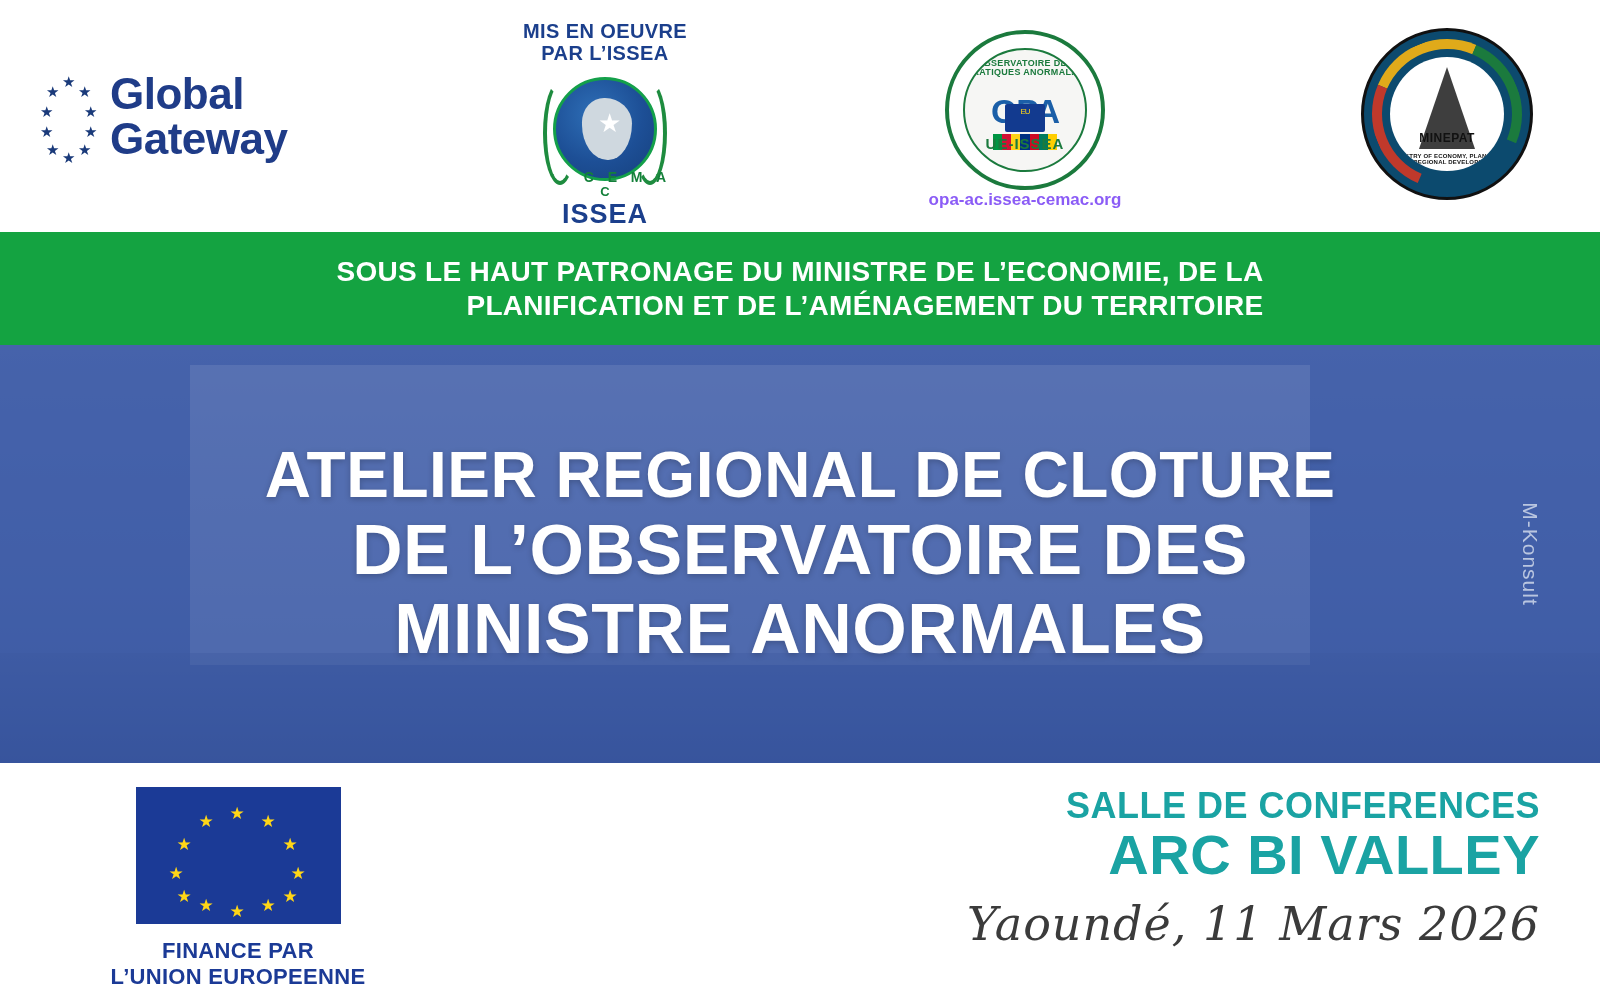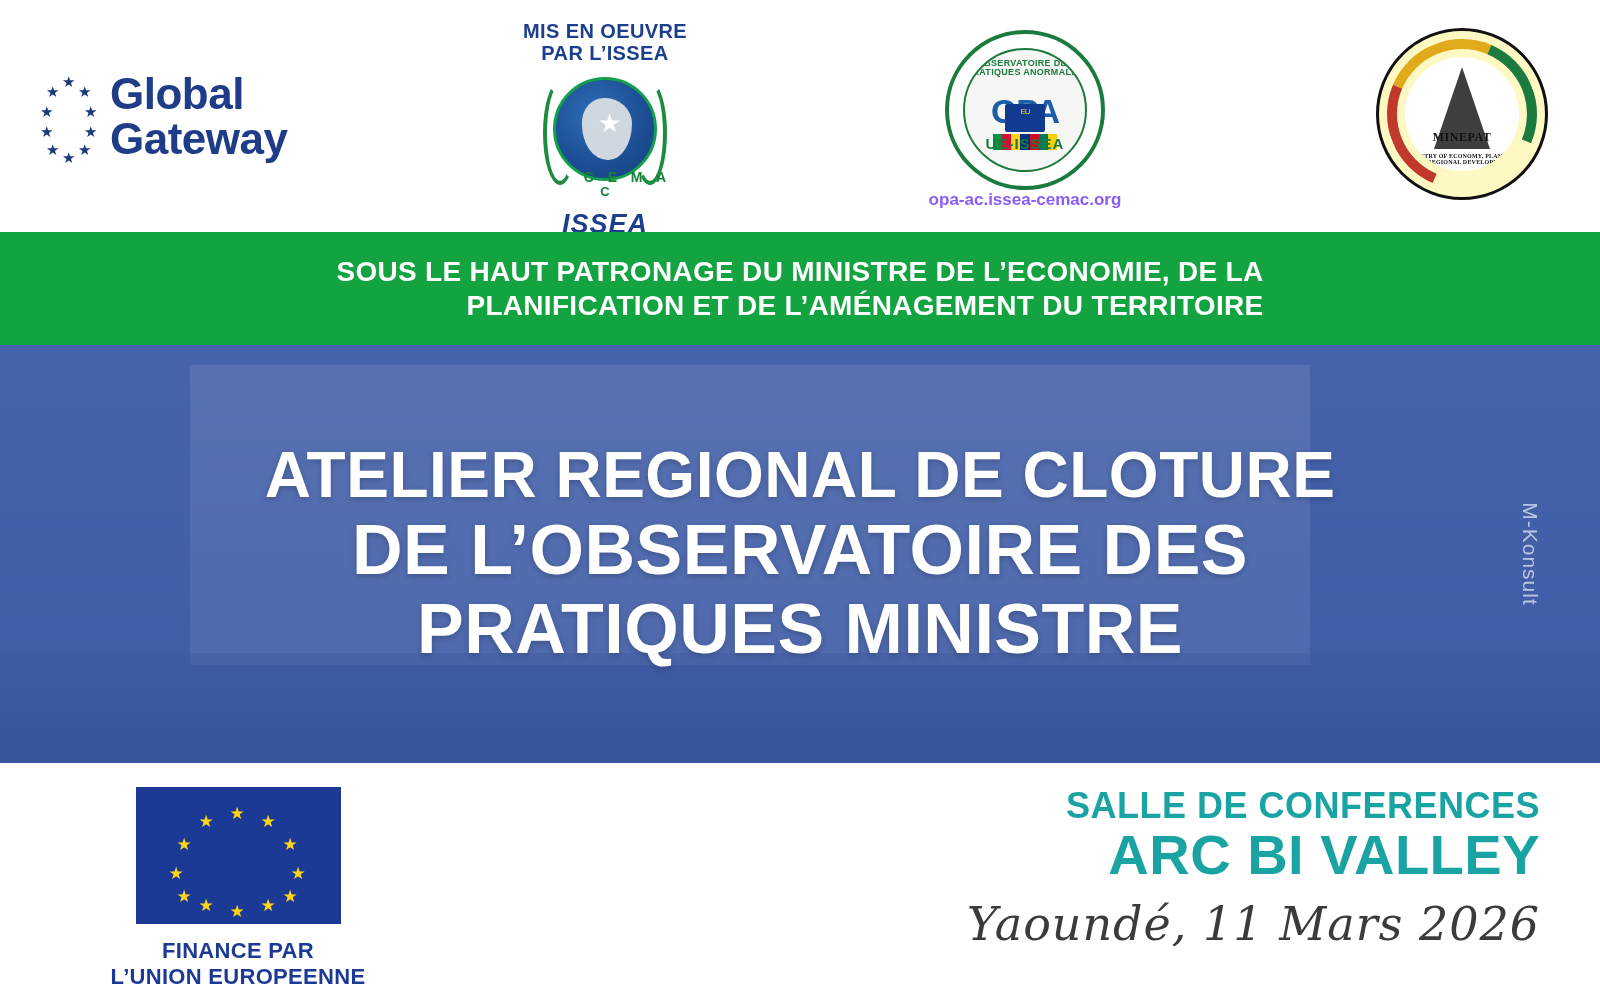--- a/index.html
+++ b/index.html
@@ -125,22 +125,21 @@
     text-align: center;
     font-size: 13px;
     font-weight: bold;
     color: #14803a;
   }
   .issea-word {
     font-size: 27px;
     font-weight: bold;
     color: #1b3f8c;
     letter-spacing: 1px;
-    margin-top: 10px;
-    font-style: italic;
+    margin-top: 0;
   }
 
   
   .opa-block {
     position: absolute;
     left: 905px;
     top: 30px;
     width: 240px;
     text-align: center;
   }
@@ -224,28 +223,27 @@
   
   .minepat-block {
     position: absolute;
     left: 1355px;
     top: 22px;
     width: 190px;
     height: 200px;
   }
   .minepat-circle {
     position: absolute;
-    left: 21px; top: 6px;
+    left: 6px; top: 6px;
     width: 172px; height: 172px;
     border-radius: 50%;
     border: 3px solid #111;
     box-sizing: border-box;
-    background: #fef9c3;
+    background: #0c4a6e;
     overflow: hidden;
-    font-family: Liberation Serif, serif;
   }
   .minepat-arc {
     position: absolute;
     left: 8px; top: 8px; right: 8px; bottom: 8px;
     border-radius: 50%;
     border: 10px solid transparent;
     border-top-color: #e0aa1a;
     border-right-color: #1b7a3d;
     border-left-color: #c0392b;
     box-sizing: border-box;
@@ -522,21 +520,21 @@
     <div>PLANIFICATION ET DE L’AMÉNAGEMENT DU TERRITOIRE</div>
   </div>
 </div>
 
 <div class="hero">
   <div class="hero-photo"></div>
   <div class="hero-tint"></div>
   <div class="hero-title">
     <div class="l1">ATELIER REGIONAL DE CLOTURE</div>
     <div class="l2">DE L’OBSERVATOIRE DES</div>
-    <div class="l3">PRATIQUES MINISTRE</div>
+    <div class="l3">MINISTRE ANORMALES</div>
   </div>
   <div class="credit">M-Konsult</div>
 </div>
 
 <div class="footer">
 
   <div class="eu-block">
     <div class="eu-flag">
       <span style="left:94px; top:18px;">★</span>
       <span style="left:63px; top:26px;">★</span>

